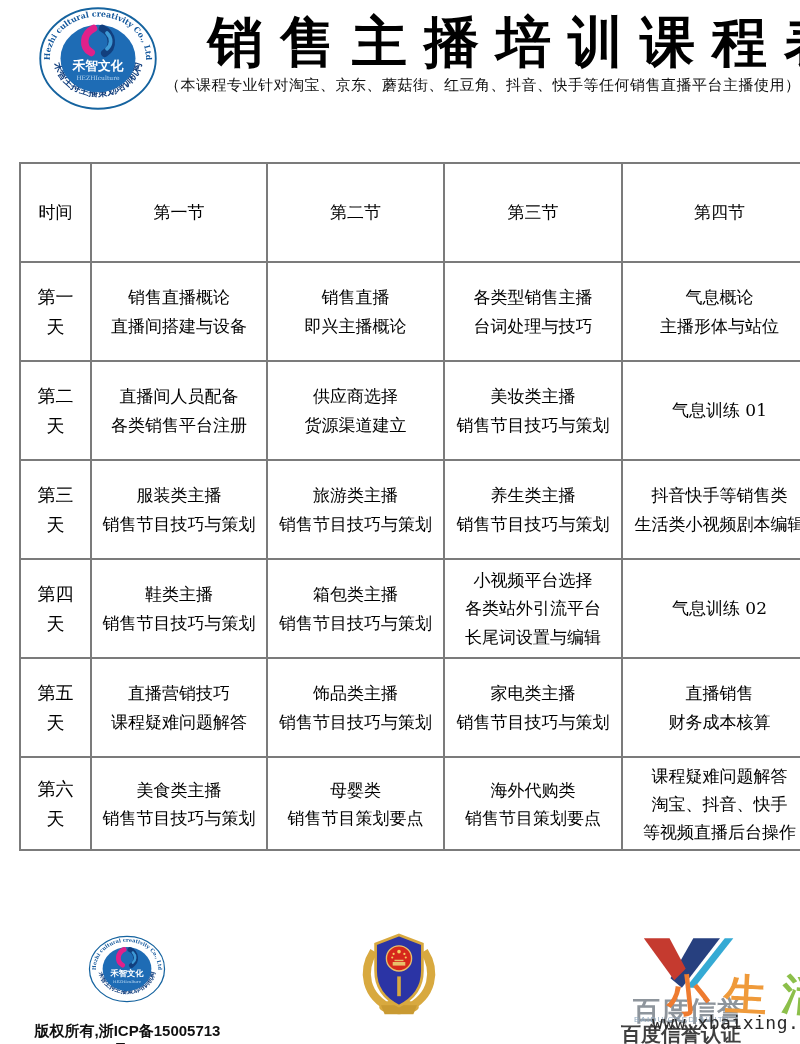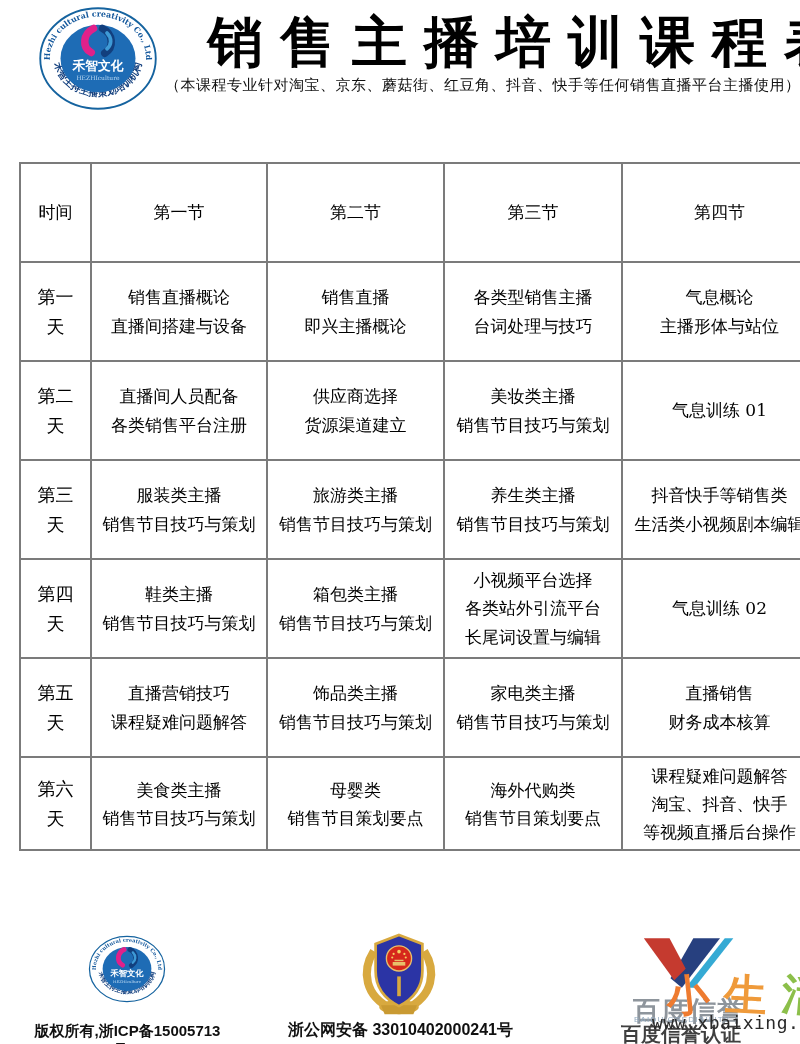--- a/index.html
+++ b/index.html
@@ -223,21 +223,20 @@
   <svg class="baidu-logo" viewBox="0 0 105 56" xmlns="http://www.w3.org/2000/svg">
     <polygon points="56,2 84,2 44,54 32,44" fill="#27407f"></polygon>
     <polygon points="4,2 31,2 48,34 36,46" fill="#c53a2f"></polygon>
     <polygon points="89,2 98,2 57,54 48,54" fill="#35aad4"></polygon>
   </svg>
   <div class="baidu-cn">百度信誉</div>
   <div class="baidu-en">BAIDU CREDIBILITY</div>
   <div class="baidu-cert">百度信誉认证</div>
 
   <div class="footer-text copyright">版权所有,浙ICP备15005713号-1</div>
-  <div class="footer-text police-record">浙公网安备 33010402000241号</div>
 
   <div class="watermark">
     <span class="wm-c1">小</span>
     <span class="wm-c2">生</span>
     <span class="wm-c3">活</span>
   </div>
   <div class="wm-url">www.xbaixing.com</div>
 
 </div>
 

